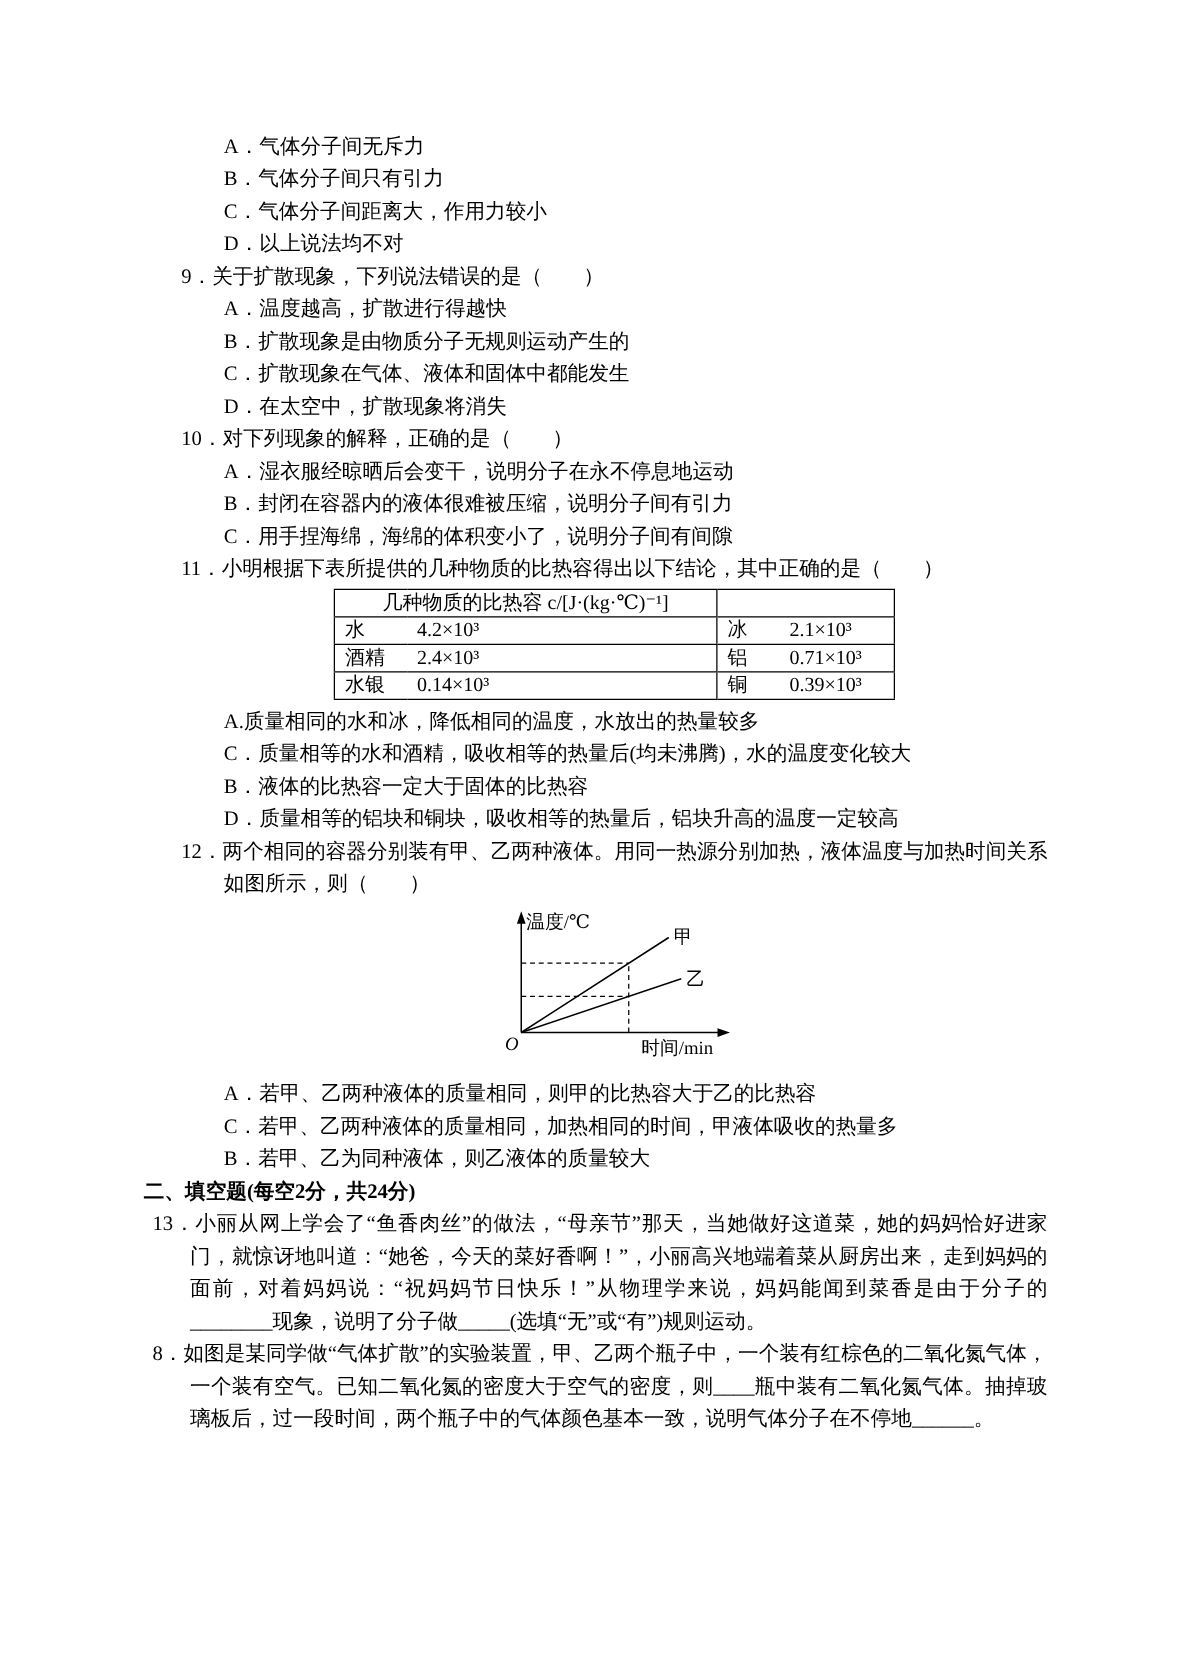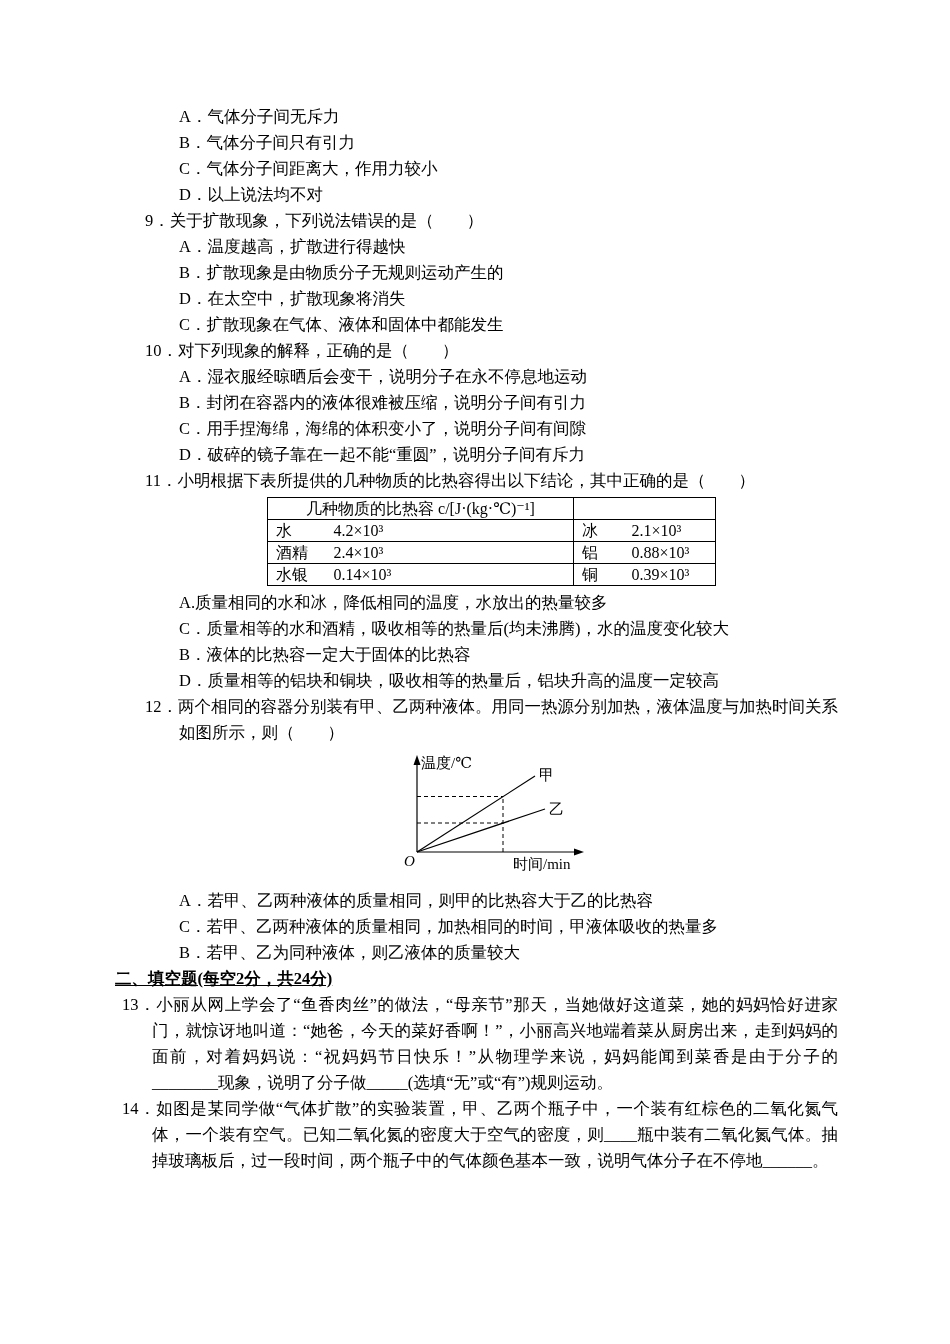--- a/index.html
+++ b/index.html
@@ -20,21 +20,21 @@
     text-indent: -34px;
     text-align: justify;
   }
   .opt { margin-left: 34px; text-align: justify; }
   .fillq {
     margin-left: 7px;
     padding-left: 30px;
     text-indent: -30px;
     text-align: justify;
   }
-  .section-head { font-weight: bold; text-decoration: underline; }
+  .section-head { font-weight: bold; }
 
   .table-wrap { display: flex; justify-content: center; margin: 3px 0 4px; }
   table.sh-table { border-collapse: collapse; border: 1px solid #000; padding-left: 12px; }
   table.sh-table td {
     border-top: 1px solid #000;
     border-bottom: 1px solid #000;
     padding: 0 8px;
     font-size: 16px;
     line-height: 21px;
     height: 21px;
@@ -63,30 +63,29 @@
     <div class="opt">A．气体分子间无斥力</div>
     <div class="opt">B．气体分子间只有引力</div>
     <div class="opt">C．气体分子间距离大，作用力较小</div>
     <div class="opt">D．以上说法均不对</div>
   </div>
 
   <div class="mcq">
     <div class="stem">9．关于扩散现象，下列说法错误的是（　　）</div>
     <div class="opt">A．温度越高，扩散进行得越快</div>
     <div class="opt">B．扩散现象是由物质分子无规则运动产生的</div>
+    <div class="opt">C．扩散现象在气体、液体和固体中都能发生</div>
     <div class="opt">D．在太空中，扩散现象将消失</div>
-    <div class="opt">C．扩散现象在气体、液体和固体中都能发生</div>
   </div>
 
   <div class="mcq">
     <div class="stem">10．对下列现象的解释，正确的是（　　）</div>
     <div class="opt">A．湿衣服经晾晒后会变干，说明分子在永不停息地运动</div>
     <div class="opt">B．封闭在容器内的液体很难被压缩，说明分子间有引力</div>
     <div class="opt">C．用手捏海绵，海绵的体积变小了，说明分子间有间隙</div>
-    <div class="opt">D．破碎的镜子靠在一起不能“重圆”，说明分子间有斥力</div>
   </div>
 
   <div class="mcq">
     <div class="stem">11．小明根据下表所提供的几种物质的比热容得出以下结论，其中正确的是（　　）</div>
 
     <div class="table-wrap">
       <table class="sh-table">
         <tbody>
             <tr>
           <td colspan="2" class="head-left">几种物质的比热容 c/[J·(kg·℃)⁻¹]</td>
@@ -95,21 +94,21 @@
         <tr>
           <td class="c-name-l">水</td>
           <td class="c-val-l">4.2×10³</td>
           <td class="c-name-r v-sep">冰</td>
           <td class="c-val-r">2.1×10³</td>
         </tr>
         <tr>
           <td class="c-name-l">酒精</td>
           <td class="c-val-l">2.4×10³</td>
           <td class="c-name-r v-sep">铝</td>
-          <td class="c-val-r">0.88×10³</td>
+          <td class="c-val-r">0.71×10³</td>
         </tr>
         <tr>
           <td class="c-name-l">水银</td>
           <td class="c-val-l">0.14×10³</td>
           <td class="c-name-r v-sep">铜</td>
           <td class="c-val-r">0.39×10³</td>
         </tr>
       </tbody>
         </table>
     </div>
@@ -148,15 +147,15 @@
 
     <div class="opt">A．若甲、乙两种液体的质量相同，则甲的比热容大于乙的比热容</div>
     <div class="opt">C．若甲、乙两种液体的质量相同，加热相同的时间，甲液体吸收的热量多</div>
     <div class="opt">B．若甲、乙为同种液体，则乙液体的质量较大</div>
   </div>
 
   <div class="section-head">二、填空题(每空2分，共24分)</div>
 
   <div class="fillq">13．小丽从网上学会了“鱼香肉丝”的做法，“母亲节”那天，当她做好这道菜，她的妈妈恰好进家门，就惊讶地叫道：“她爸，今天的菜好香啊！”，小丽高兴地端着菜从厨房出来，走到妈妈的面前，对着妈妈说：“祝妈妈节日快乐！”从物理学来说，妈妈能闻到菜香是由于分子的________现象，说明了分子做_____(选填“无”或“有”)规则运动。</div>
 
-  <div class="fillq">14．如图是某同学做“气体扩散”的实验装置，甲、乙两个瓶子中，一个装有红棕色的二氧化氮气体，一个装有空气。已知二氧化氮的密度大于空气的密度，则____瓶中装有二氧化氮气体。抽掉玻璃板后，过一段时间，两个瓶子中的气体颜色基本一致，说明气体分子在不停地______。</div>
+  <div class="fillq">8．如图是某同学做“气体扩散”的实验装置，甲、乙两个瓶子中，一个装有红棕色的二氧化氮气体，一个装有空气。已知二氧化氮的密度大于空气的密度，则____瓶中装有二氧化氮气体。抽掉玻璃板后，过一段时间，两个瓶子中的气体颜色基本一致，说明气体分子在不停地______。</div>
 
 </div>
 
 </body></html>

